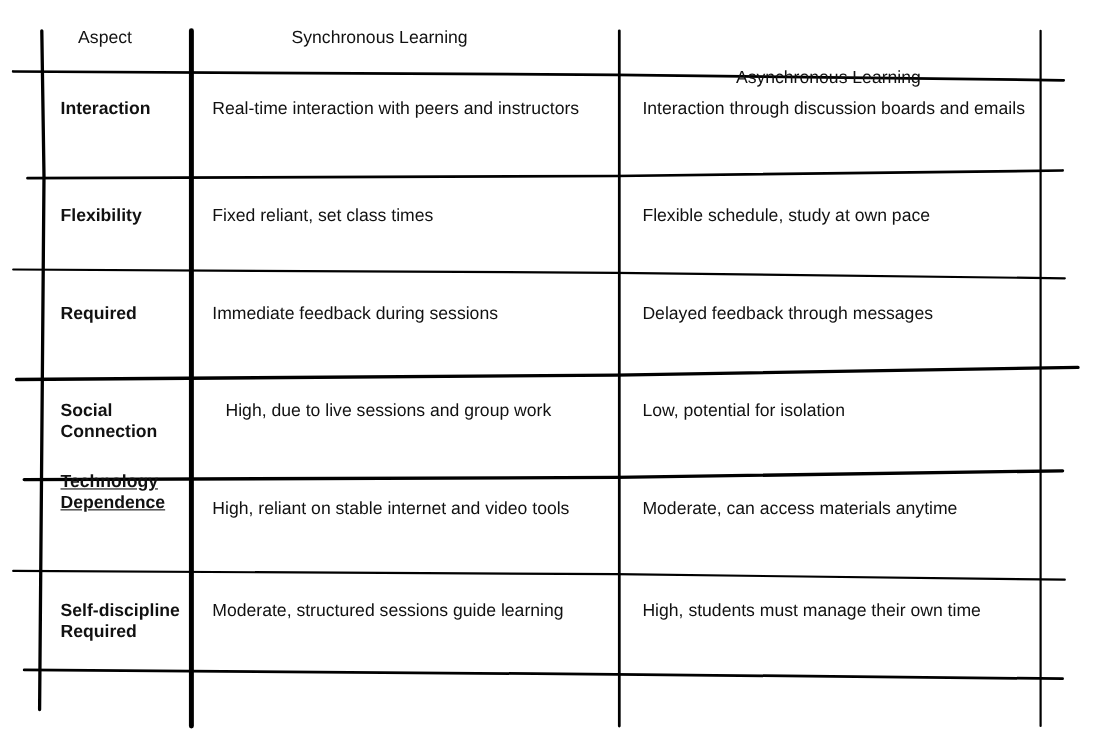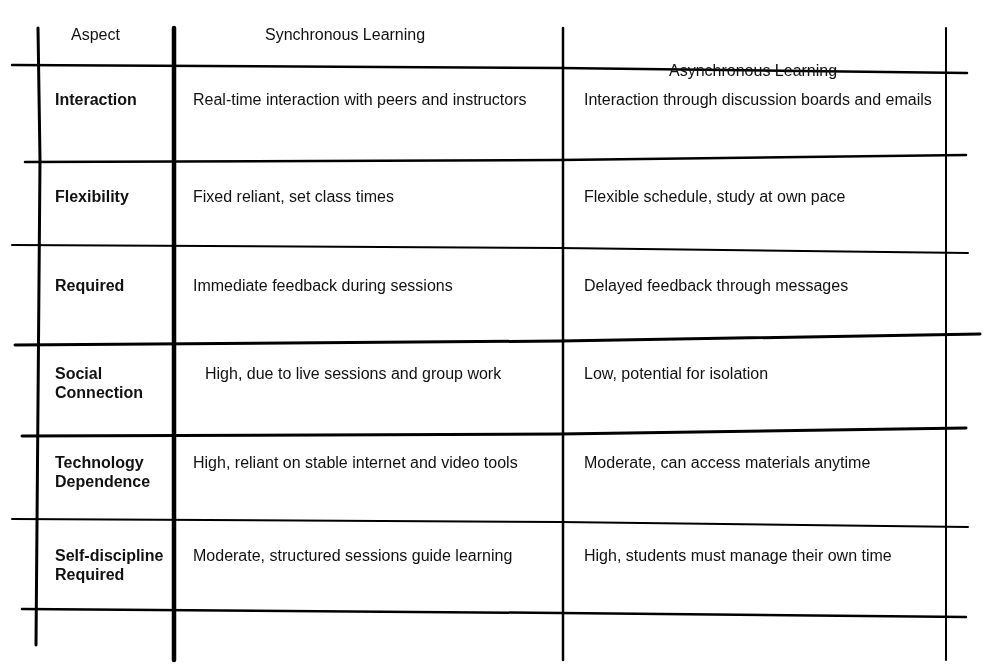--- a/index.html
+++ b/index.html
@@ -44,19 +44,19 @@
 <span class="t c" style="left:584px;top:187px;">Flexible schedule, study at own pace</span>
 
 <span class="t a" style="left:55px;top:276px;">Required</span>
 <span class="t c" style="left:193px;top:276px;">Immediate feedback during sessions</span>
 <span class="t c" style="left:584px;top:276px;">Delayed feedback through messages</span>
 
 <span class="t a" style="left:55px;top:364px;">Social Connection</span>
 <span class="t c" style="left:193px;top:364px;margin-left:12px;">High, due to live sessions and group work</span>
 <span class="t c" style="left:584px;top:364px;">Low, potential for isolation</span>
 
-<span class="t a" style="left:55px;top:453px;">Technology Dependence</span>
+<span class="t a" style="left:55px;top:429px;text-decoration:underline;">Technology Dependence</span>
 <span class="t c" style="left:193px;top:453px;width:370px;">High, reliant on stable internet and video tools</span>
 <span class="t c" style="left:584px;top:453px;">Moderate, can access materials anytime</span>
 
 <span class="t a" style="left:55px;top:546px;">Self-discipline Required</span>
 <span class="t c" style="left:193px;top:546px;">Moderate, structured sessions guide learning</span>
 <span class="t c" style="left:584px;top:546px;">High, students must manage their own time</span>
 
 </body></html>

